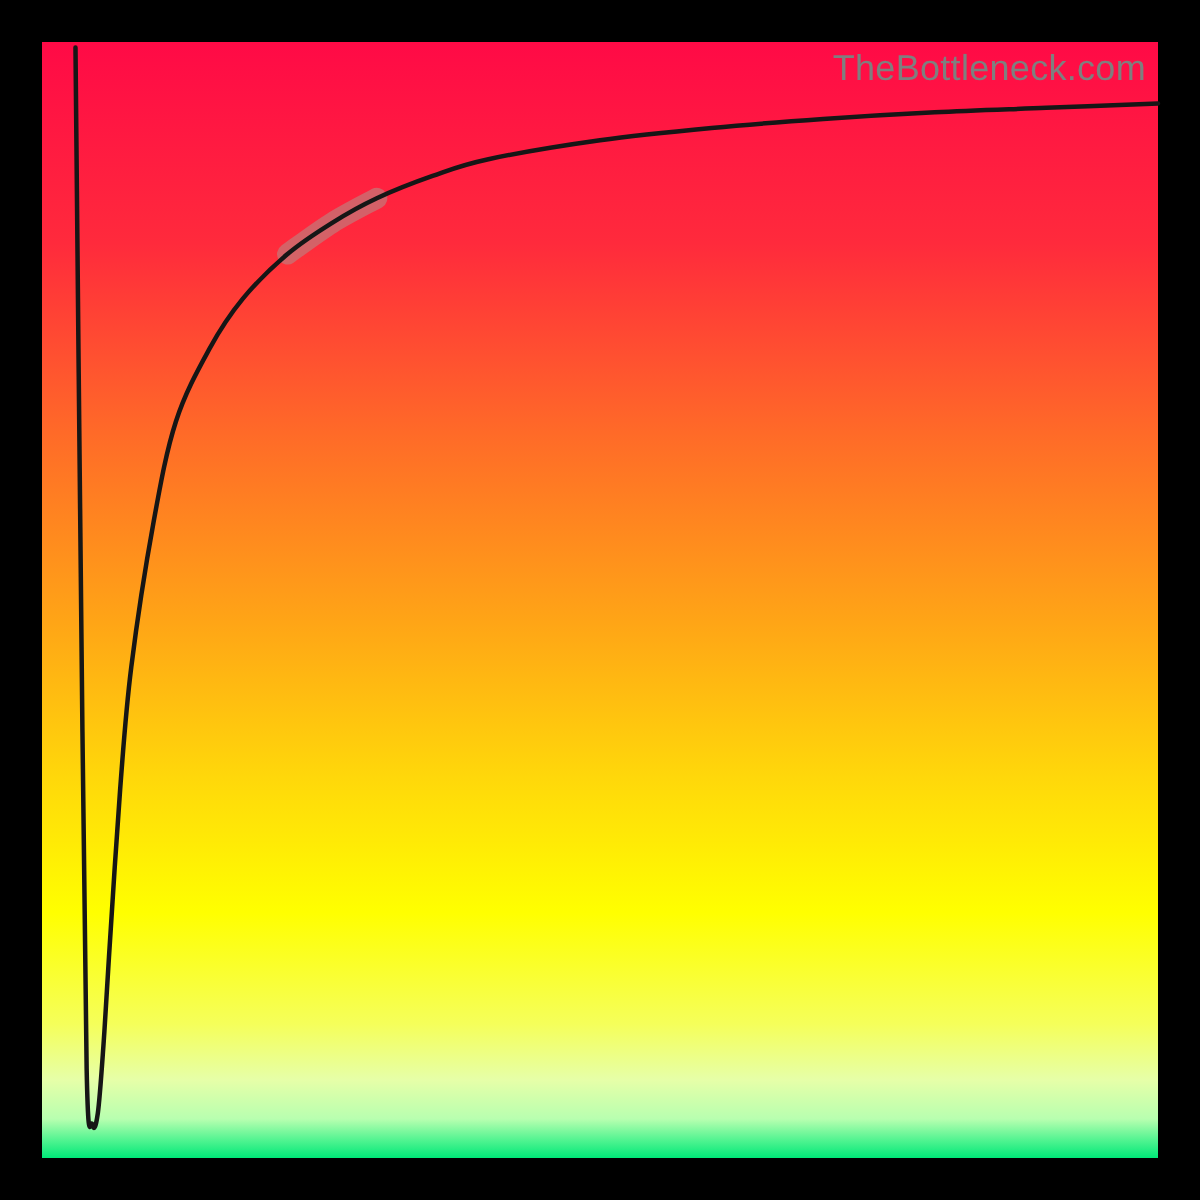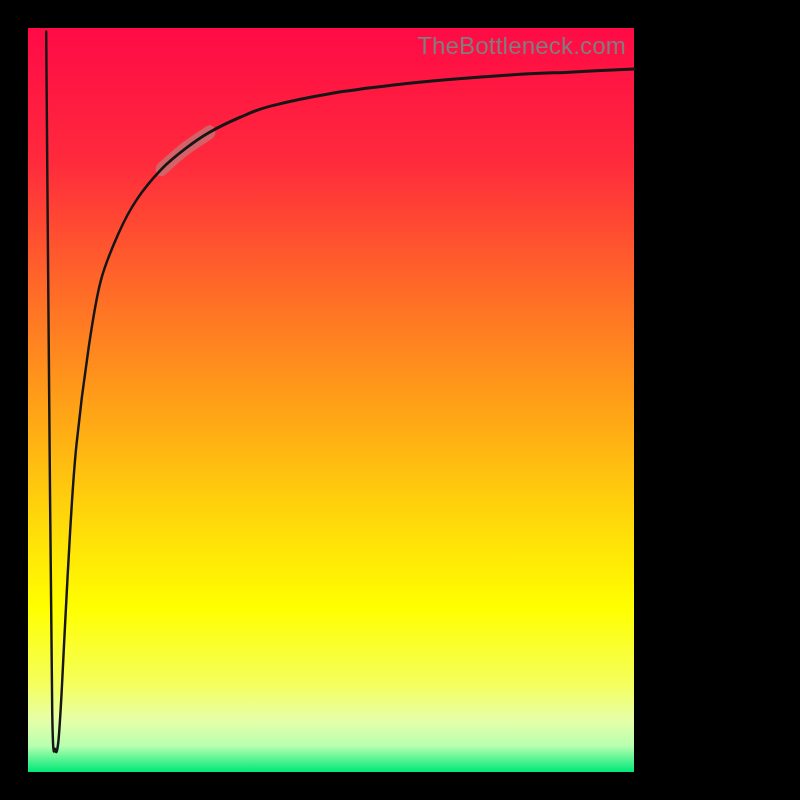--- a/index.html
+++ b/index.html
@@ -15,21 +15,21 @@
     left: 0;
     top: 0;
     width: 800px;
     height: 800px;
     background: #000;
   }
   .plot {
     position: absolute;
     left: 28px;
     top: 28px;
-    width: 606px;
+    width: 744px;
     height: 744px;
     text-align: center;
   }
   .gradient {
     position: absolute;
     left: 0;
     top: 0;
     width: 100%;
     height: 100%;
   }

